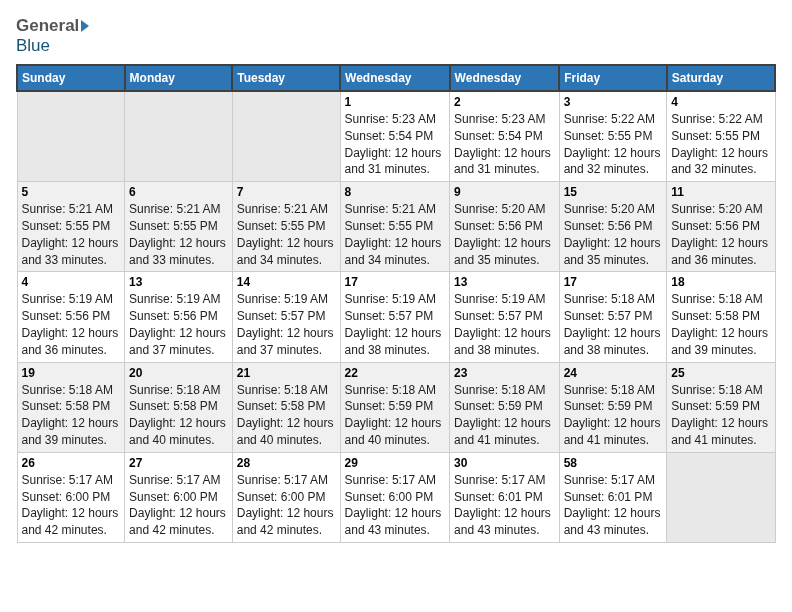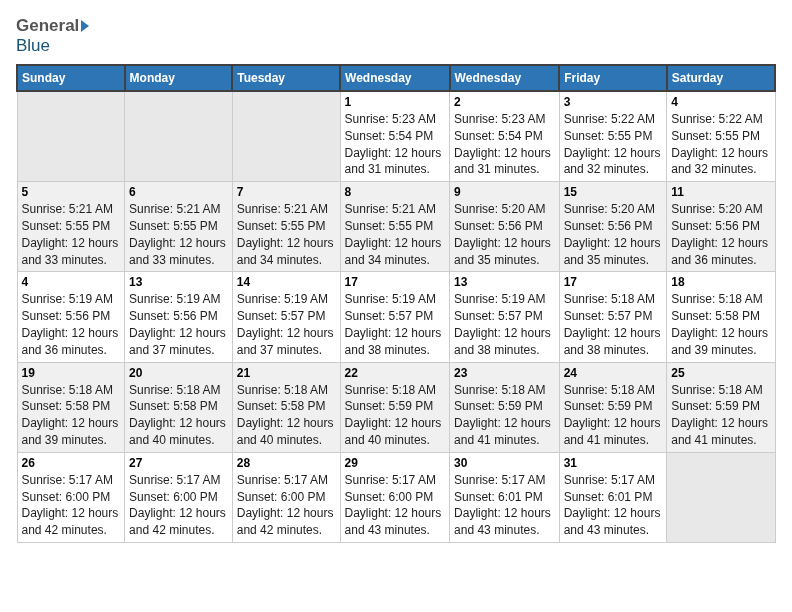--- a/index.html
+++ b/index.html
@@ -243,19 +243,19 @@
         </td>
         <td>
           <div class="day-number">29</div>
           <div class="day-info">Sunrise: 5:17 AM<br>Sunset: 6:00 PM<br>Daylight: 12 hours<br>and 43 minutes.</div>
         </td>
         <td>
           <div class="day-number">30</div>
           <div class="day-info">Sunrise: 5:17 AM<br>Sunset: 6:01 PM<br>Daylight: 12 hours<br>and 43 minutes.</div>
         </td>
         <td>
-          <div class="day-number">31</div>
+          <div class="day-number">58</div>
           <div class="day-info">Sunrise: 5:17 AM<br>Sunset: 6:01 PM<br>Daylight: 12 hours<br>and 43 minutes.</div>
         </td>
         <td class="empty-cell"></td>
       </tr>
     </tbody>
 </table>
 
 </body></html>

